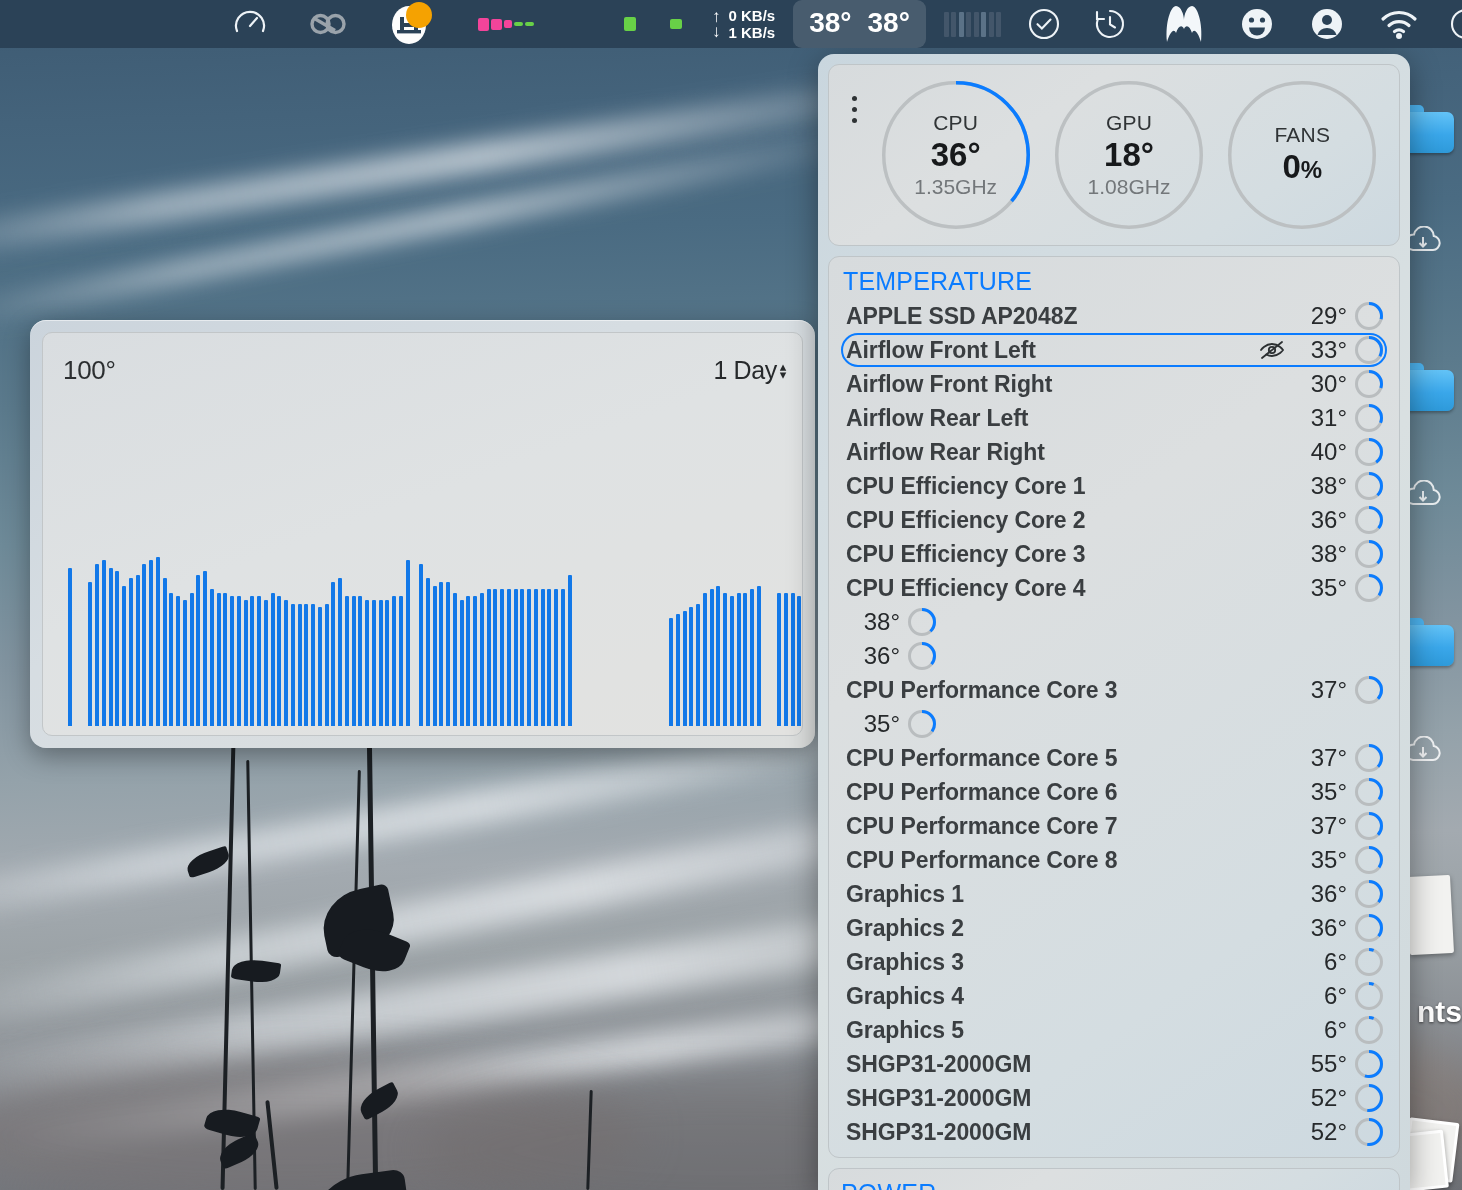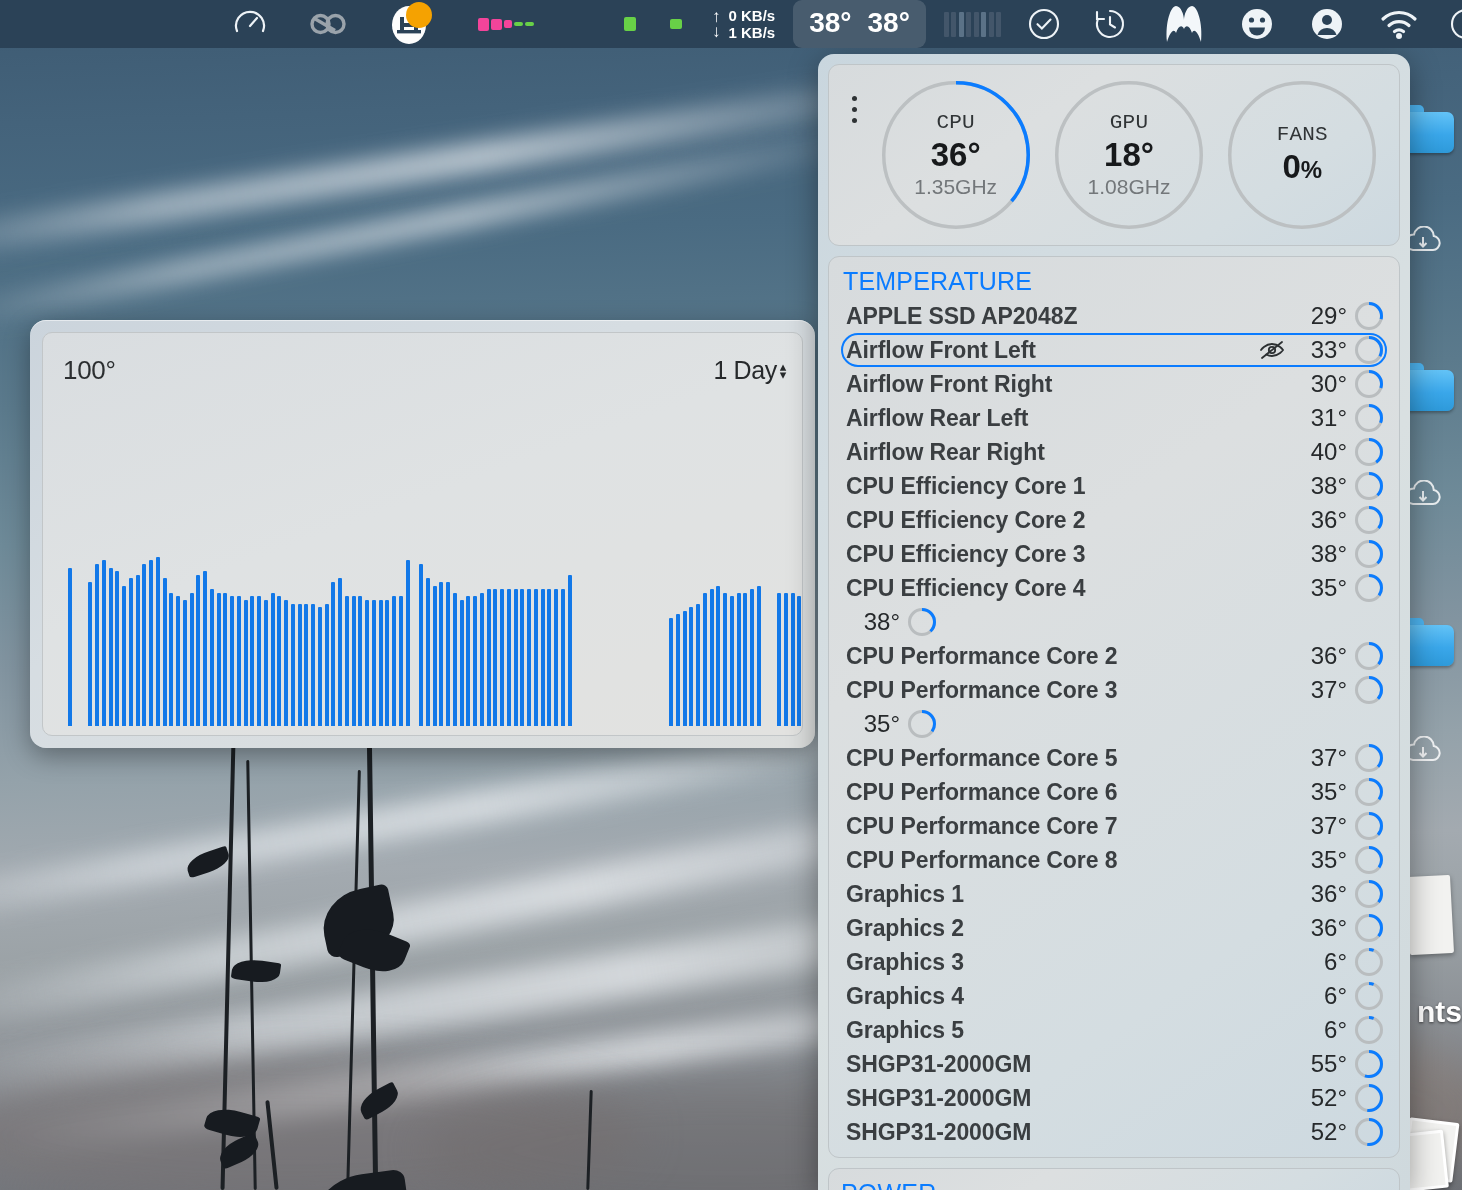--- a/index.html
+++ b/index.html
@@ -157,21 +157,21 @@
   .gauge-wrap { flex: 1; display: flex; justify-content: center; }
   .gauge {
     position: relative; width: 148px; height: 148px;
   }
   .gauge svg { position: absolute; inset: 0; }
   .gauge-txt {
     position: absolute; inset: 0;
     display: flex; flex-direction: column; align-items: center; justify-content: center;
     gap: 0px;
   }
-  .g-label { font-size: 21px; color: #303436; line-height: 26px; letter-spacing: .2px; font-family: Liberation Mono, monospace; }
+  .g-label { font-size: 21px; color: #303436; line-height: 26px; letter-spacing: .2px; }
   .g-value { font-size: 33px; font-weight: 700; color: #17191b; line-height: 38px; }
   .g-sub   { font-size: 21px; color: #73777a; line-height: 26px; }
   .g-value .pct { font-size: 24px; font-weight: 700; }
 
   
   #temp-card { padding: 8px 12px 8px 12px; }
   #temp-header {
     font-size: 25px; color: #0b7cff; letter-spacing: .2px;
     margin: 2px 0 3px 2px;
   }
@@ -670,21 +670,20 @@
   </svg></span>
           </div>
           <div class="trow">
             <span class="t-val">38°</span>
             <span class="t-ring"><svg viewBox="0 0 28 28" width="28" height="28">
     <circle cx="14" cy="14" r="12.5" fill="none" stroke="#b9bdbf" stroke-width="3"></circle>
     <circle cx="14" cy="14" r="12.5" fill="none" stroke="#0b7cff" stroke-width="3" stroke-linecap="butt" stroke-dasharray="29.845130209103036 48.6946861306418" transform="rotate(-90 14 14)"></circle>
   </svg></span>
           </div>
           <div class="trow">
-            <span class="t-name">CPU Performance Core 2</span>
             <span class="t-val">36°</span>
             <span class="t-ring"><svg viewBox="0 0 28 28" width="28" height="28">
     <circle cx="14" cy="14" r="12.5" fill="none" stroke="#b9bdbf" stroke-width="3"></circle>
     <circle cx="14" cy="14" r="12.5" fill="none" stroke="#0b7cff" stroke-width="3" stroke-linecap="butt" stroke-dasharray="28.274333882308138 50.26548245743669" transform="rotate(-90 14 14)"></circle>
   </svg></span>
           </div>
           <div class="trow">
             <span class="t-name">CPU Performance Core 3</span>
             <span class="t-val">37°</span>
             <span class="t-ring"><svg viewBox="0 0 28 28" width="28" height="28">

